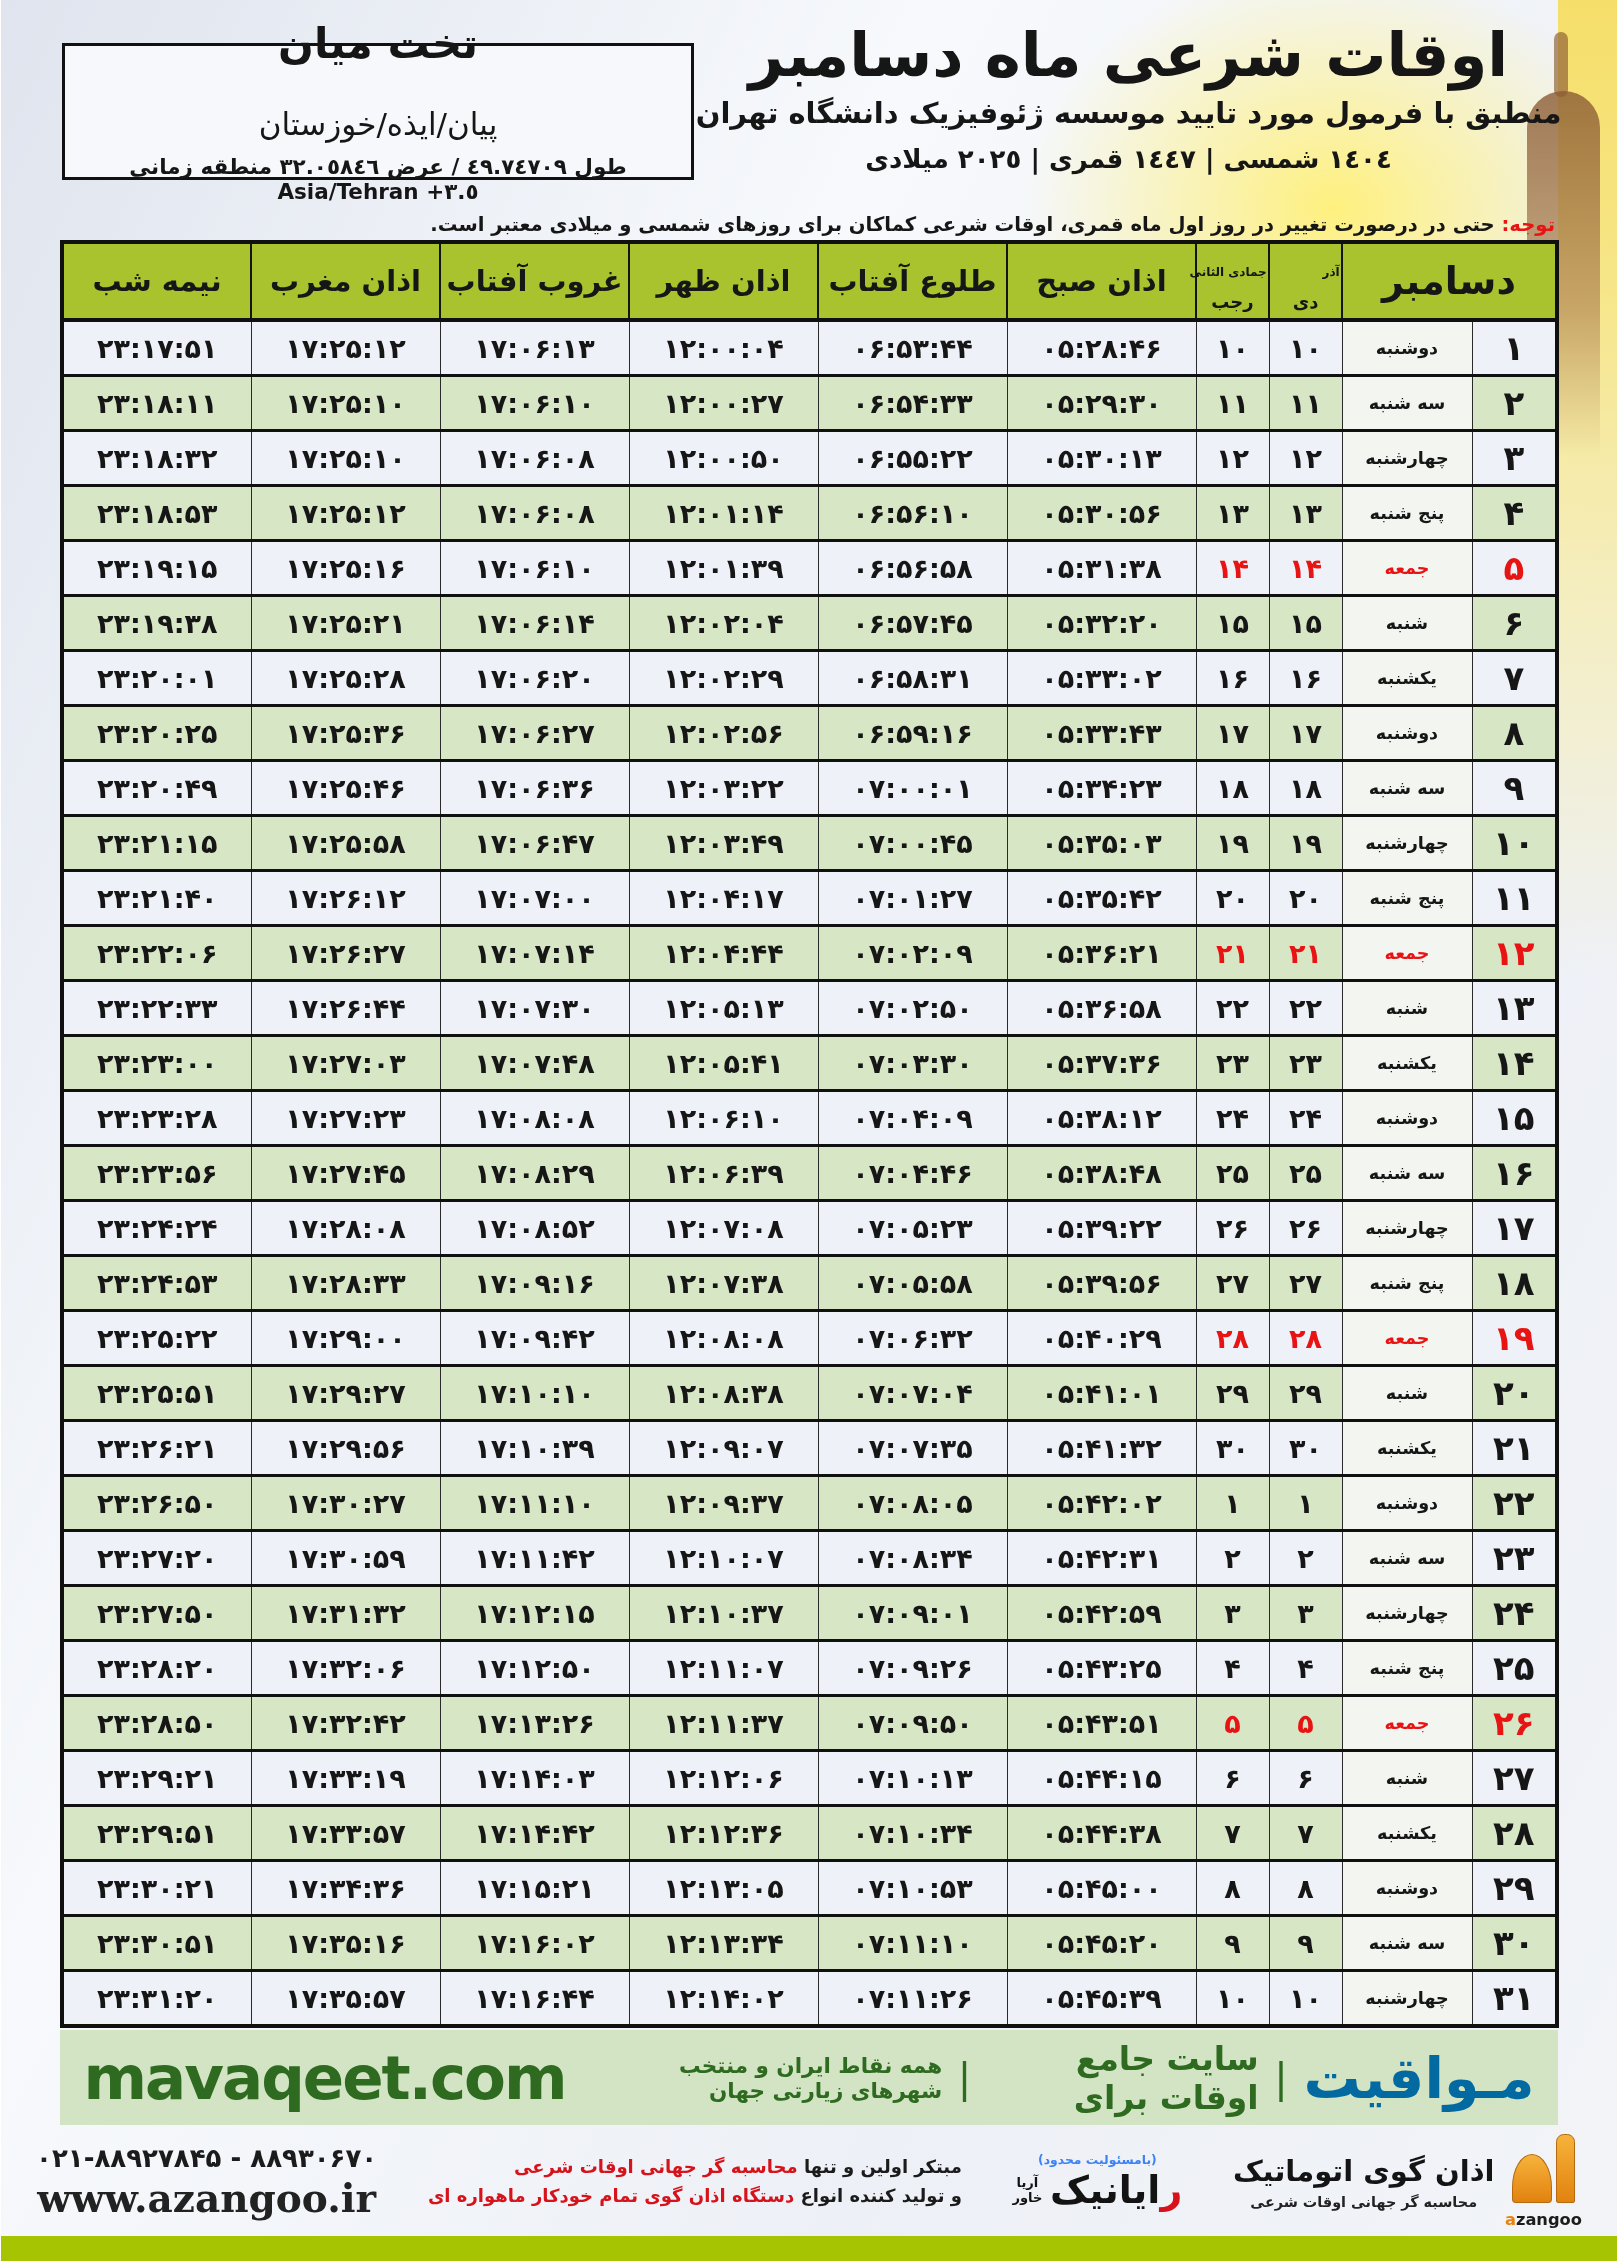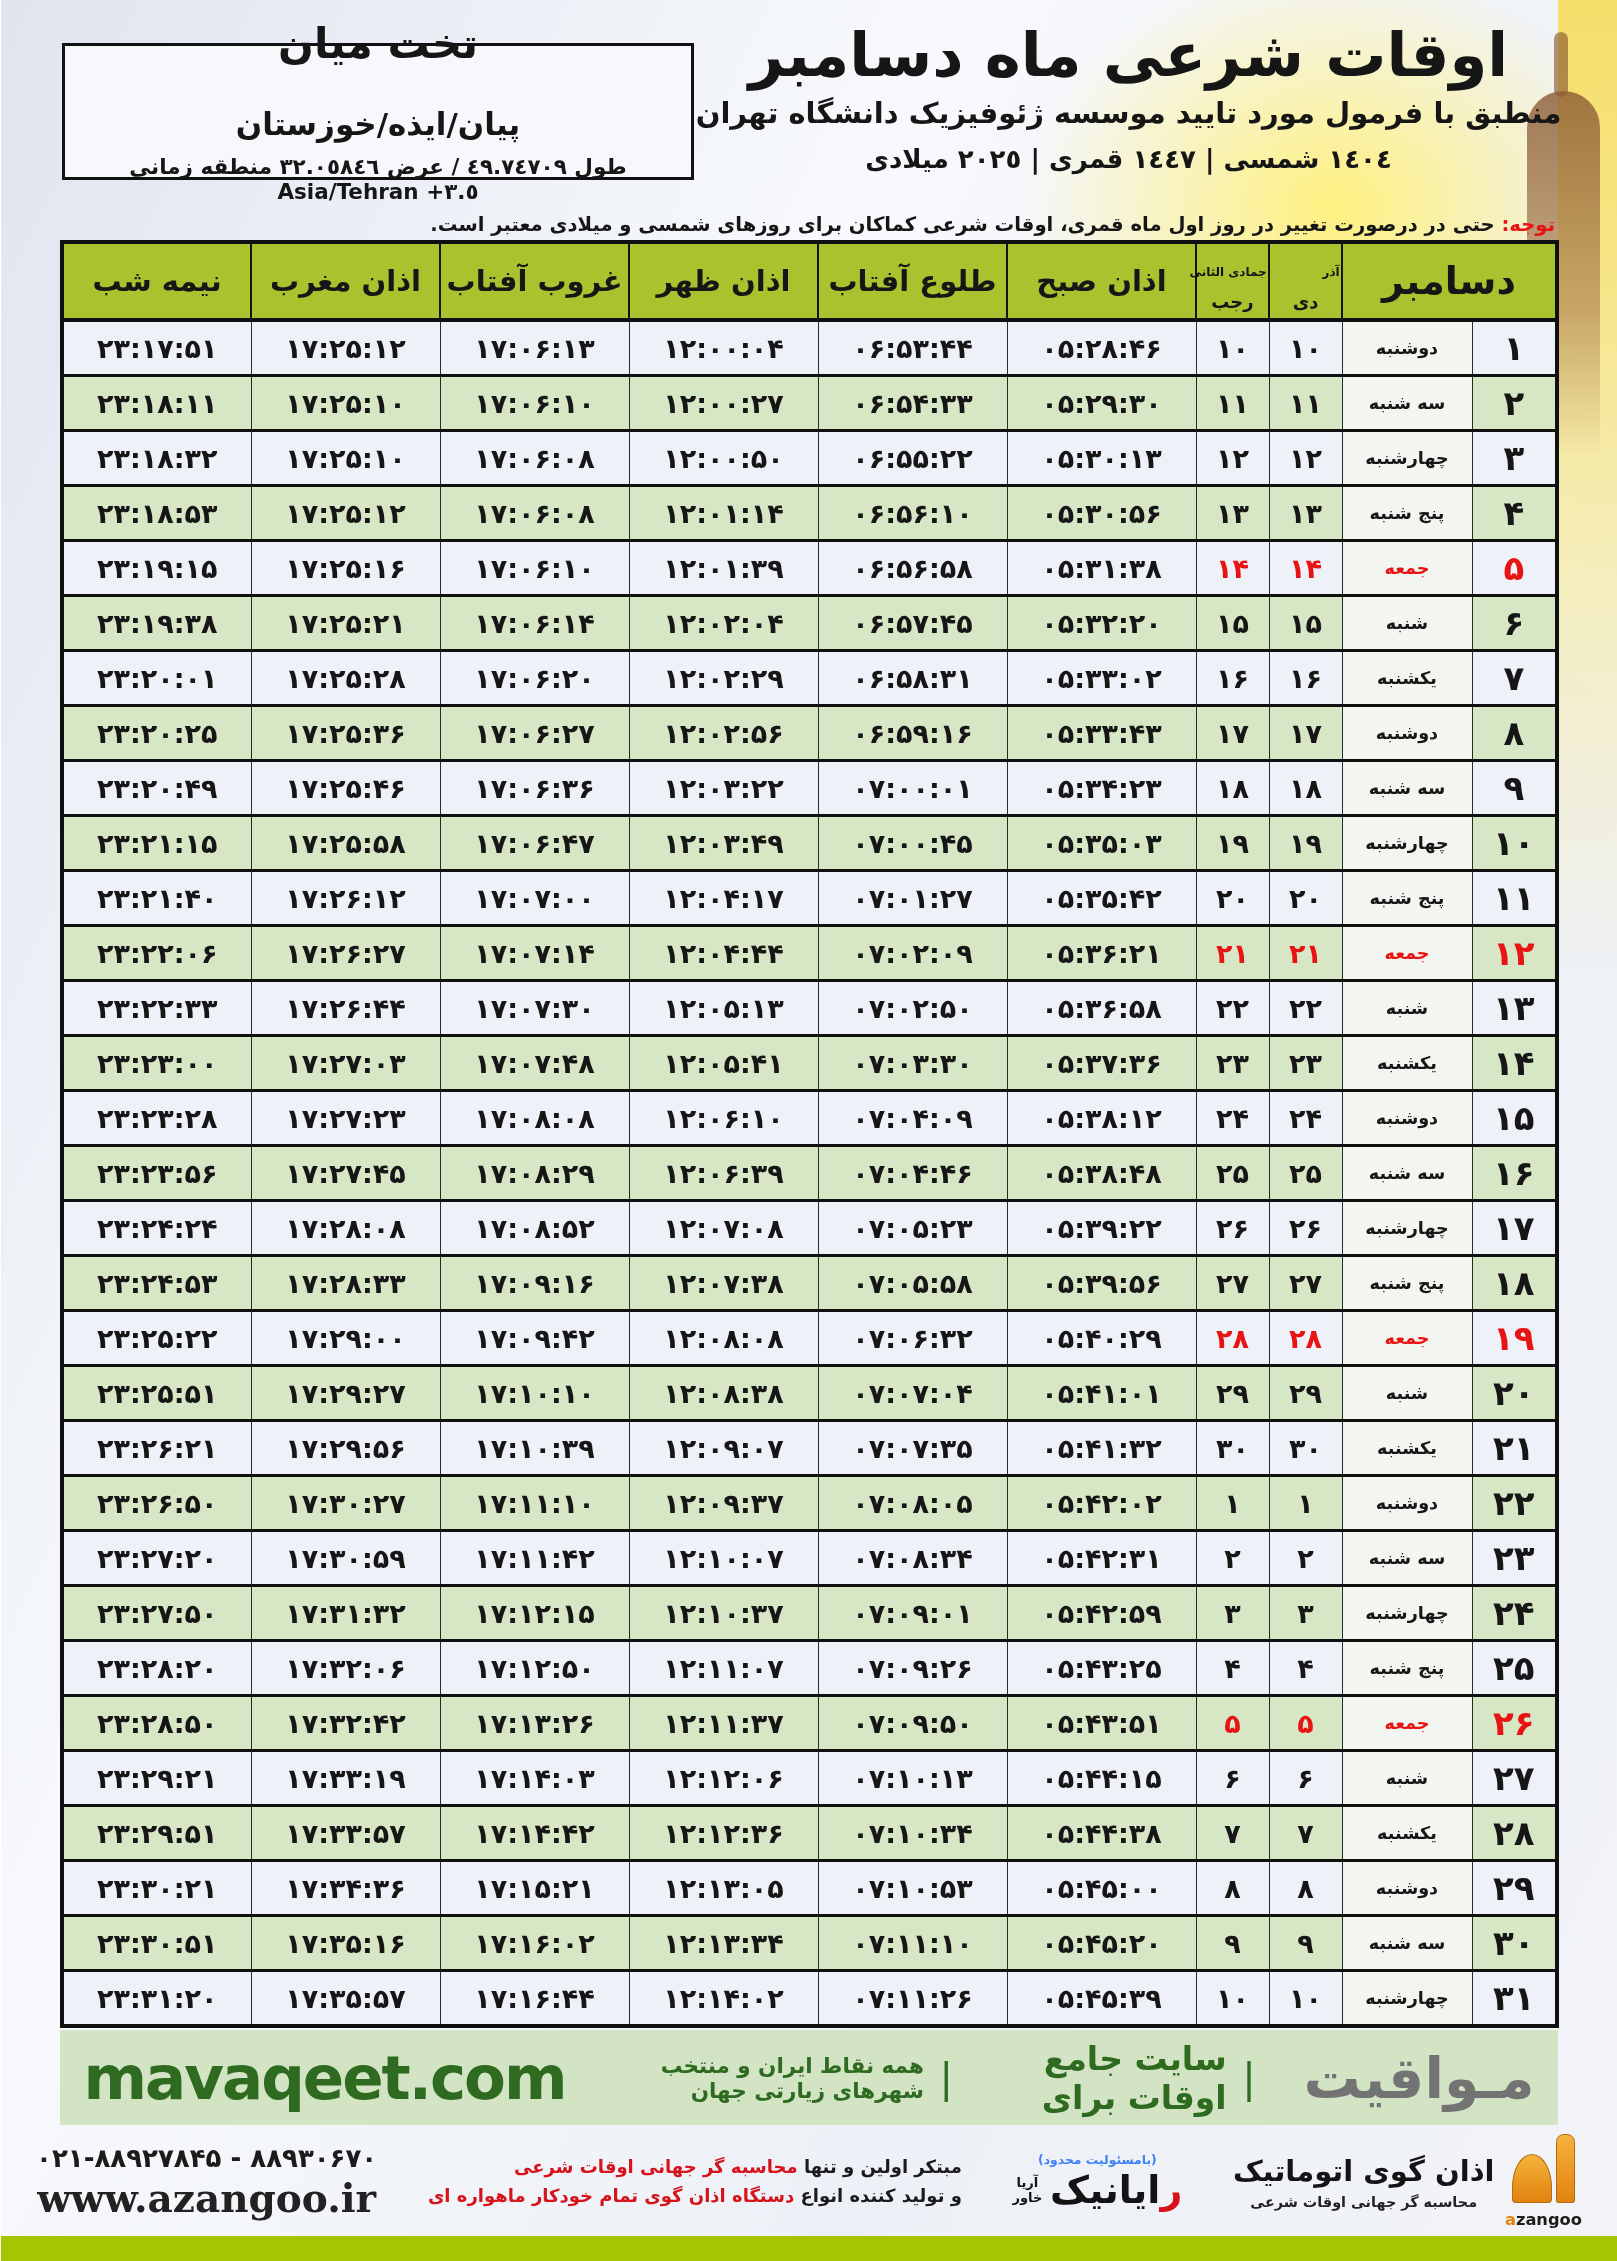--- a/index.html
+++ b/index.html
@@ -17,21 +17,21 @@
     background:linear-gradient(180deg,rgba(138,90,51,.8),rgba(161,113,75,.55) 60%,rgba(161,113,75,0));
     border-radius:37px 37px 0 0;filter:blur(0.7px);}
   .minaret-sil::before{content:"";position:absolute;top:-59px;left:27px;width:14.4px;height:65px;
     background:rgba(138,90,51,.65);border-radius:7.2px;}
 
   
   .location-box{position:absolute;left:62px;top:43px;width:632px;height:137px;
     background:#f6f8fb;border:3.3px solid #111;box-sizing:border-box;
     display:flex;flex-direction:column;align-items:center;justify-content:center;gap:6.5px;text-align:center;}
   .loc-name{font-size:42px;font-weight:bold;}
-  .loc-region{font-size:31px;font-weight:bold;margin-top:31px;}
+  .loc-region{font-size:31px;font-weight:normal;margin-top:31px;}
   .loc-coords{font-size:21.5px;font-weight:bold;margin-top:5.2px;}
   .title-block{position:absolute;right:33px;top:17px;width:913px;text-align:center;}
   .main-title{font-size:61px;font-weight:bold;line-height:1.25;}
   .sub-title{font-size:29px;font-weight:bold;margin-top:2.6px;}
   .date-line{font-size:26px;font-weight:bold;margin-top:14.4px;text-align:center;}
   .note-line{position:absolute;top:213px;right:63px;font-size:19.6px;font-weight:bold;white-space:nowrap;}
   .note-line .red{color:#e81414;}
 
   
   table.prayer{position:absolute;top:240px;left:60px;width:1498px;
@@ -50,21 +50,21 @@
   table.prayer tbody tr:nth-child(even){background:#d7e7c5;}
   td.c-day{font-size:34px;}
   td.c-week{background:#f2f5f0;font-size:17.6px;}
   td.c-solar,td.c-lunar{font-size:27px;}
   td.c-time{font-size:27px;letter-spacing:0.7px;}
   tr.holiday td.c-day,tr.holiday td.c-week,tr.holiday td.c-solar,tr.holiday td.c-lunar{color:#e81414;}
 
   
   .footer-band{position:absolute;top:2030px;left:60px;width:1498px;height:95px;background:#d2e4c4;
     display:flex;align-items:center;gap:15.7px;padding:0 23.5px;box-sizing:border-box;}
-  .band-brand{font-size:57px;font-weight:800;color:#737373;margin-left:32px;}
+  .band-brand{font-size:57px;font-weight:800;color:#0369a1;}
   .band-sep{font-size:40px;color:#2e6a1f;}
   .band-site{font-size:33px;font-weight:800;color:#2e6a1f;}
   .band-coverage{font-size:21.5px;font-weight:600;color:#2e6a1f;}
   .band-url{margin-inline-start:auto;font-size:61px;font-weight:800;color:#2e6a1f;letter-spacing:-2px;direction:ltr;}
 
   
   .bottom-strip{position:absolute;top:2128px;left:0;width:1618px;height:108px;
     display:flex;align-items:center;justify-content:space-between;padding:0 36px;box-sizing:border-box;}
   .az-logo{display:flex;align-items:center;gap:10.4px;}
   .az-icon{display:flex;flex-direction:column;align-items:center;gap:6px;}

